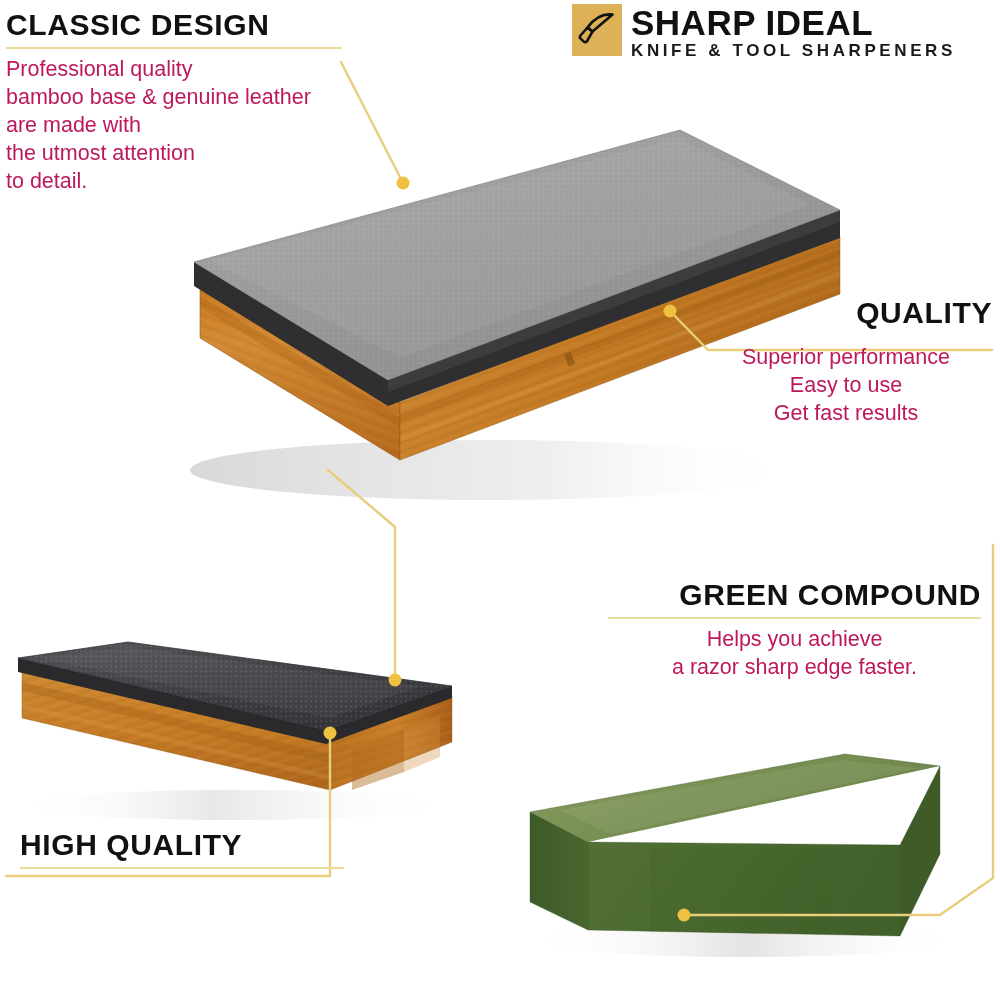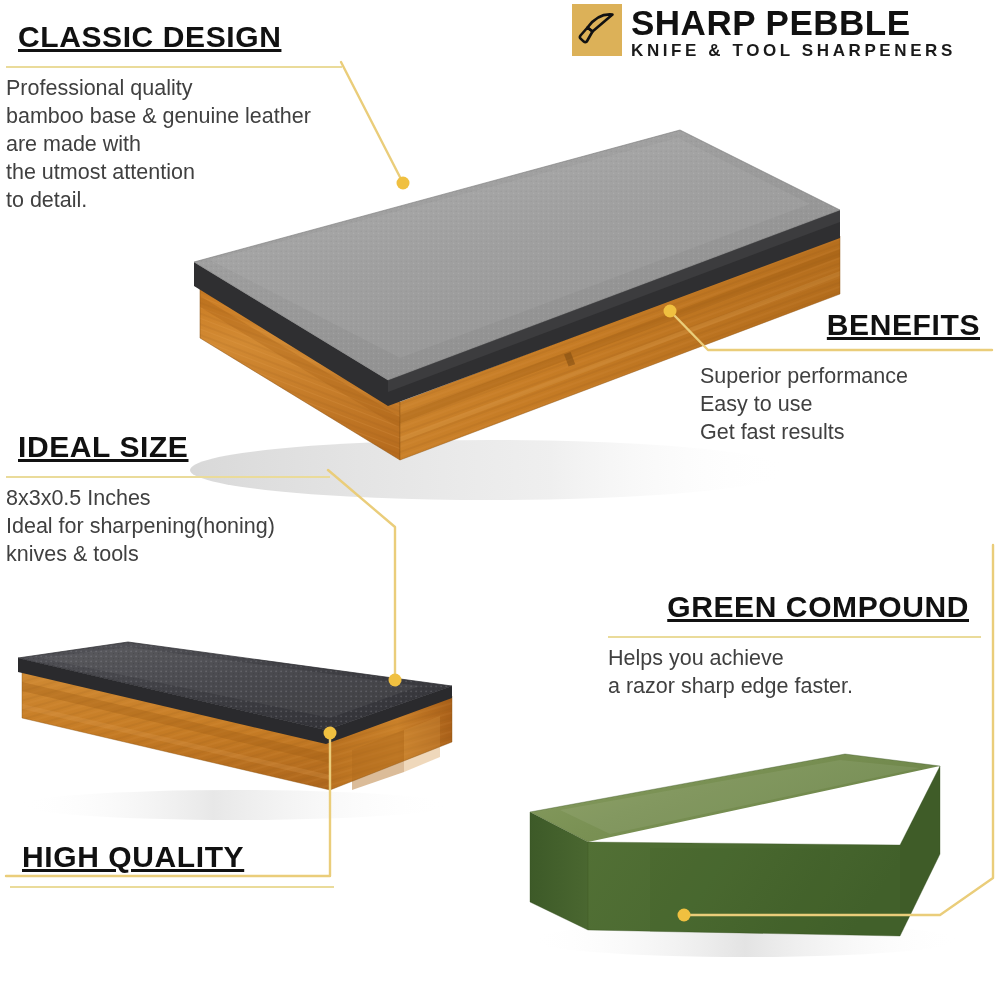--- a/index.html
+++ b/index.html
@@ -45,49 +45,48 @@
     letter-spacing:3.6px;
     color:#1a1a1a;
     line-height:18px;
     white-space:nowrap;
     margin-top:14px;
   }
 
   
   .callout{position:absolute;}
   .callout h2{
-    margin:12px;
+    margin:0;
     font-size:30px;
     font-weight:bold;
     letter-spacing:0.6px;
     color:#111;
     line-height:34px;
     white-space:nowrap;
-    text-decoration:underline;
   }
   .callout .rule{
     height:2px;
     background:#eadb9a;
     margin-top:5px;
   }
   .callout p{
     margin:6px 0 0 0;
     font-size:21.5px;
     line-height:28px;
-    color:#404040;
+    color:#be185d;
     font-family:"Liberation Sans Narrow","Liberation Sans",sans-serif;
     font-stretch:condensed;
     white-space:pre-line;
   }
   .callout.right h2{text-align:right;}
-  .callout.right p{text-align:left;}
+  .callout.right p{text-align:center;}
 
   #co-classic{left:6px; top:8px; width:336px;}
   #co-ideal  {left:6px; top:418px; width:324px;}
-  #co-high   {left:10px; top:828px; width:324px;}
+  #co-high   {left:20px; top:828px; width:324px;}
   #co-benefits{left:700px; top:296px; width:292px;}
   #co-green  {left:608px; top:578px; width:373px;}
 
   
   #connectors{
     position:absolute; left:0; top:0;
     width:1000px; height:994px;
     pointer-events:none;
   }
 
@@ -107,21 +106,21 @@
     <span class="brand-mark">
       <svg viewBox="0 0 50 52" width="50" height="52" aria-hidden="true">
         <rect x="0" y="0" width="50" height="52" fill="#dcb158"></rect>
         <g fill="none" stroke="#111" stroke-width="2.6" stroke-linejoin="round" stroke-linecap="round">
           <path d="M40.5 10.5 L20.5 27.5 L15.5 23.5 Q26 9 40.5 10.5 Z"></path>
           <path d="M20.5 27.5 L15.5 23.5 L8.5 31.5 Q7.2 33.1 8.6 34.6 L11.8 37.6 Q13.3 38.9 14.8 37.5 Z"></path>
         </g>
       </svg>
     </span>
     <span class="brand-text">
-      <span class="brand-name">SHARP PEBBLE</span>
+      <span class="brand-name">SHARP IDEAL</span>
       <span class="brand-sub">KNIFE &amp; TOOL SHARPENERS</span>
     </span>
   </div>
 
   <div class="product" id="strop-main">
     <svg viewBox="0 0 720 390" aria-hidden="true">
       <defs>
         <linearGradient id="gLeatherTop" x1="0" y1="0" x2="0.65" y2="1">
           <stop offset="0" stop-color="#adadad"></stop>
           <stop offset="0.45" stop-color="#9d9d9d"></stop>
@@ -311,35 +310,28 @@
   <div class="callout" id="co-classic">
     <h2>CLASSIC DESIGN</h2>
     <div class="rule"></div>
     <p>Professional quality
 bamboo base &amp; genuine leather
 are made with
 the utmost attention
 to detail.</p>
   </div>
 
-  <div class="callout" id="co-ideal">
-    <h2>IDEAL SIZE</h2>
-    <div class="rule"></div>
-    <p>8x3x0.5 Inches
-Ideal for sharpening(honing)
-knives &amp; tools</p>
-  </div>
 
   <div class="callout" id="co-high">
     <h2>HIGH QUALITY</h2>
     <div class="rule"></div>
   </div>
 
   <div class="callout right" id="co-benefits">
-    <h2>BENEFITS</h2>
+    <h2>QUALITY</h2>
     <div class="rule" style="visibility:hidden"></div>
     <p>Superior performance
 Easy to use
 Get fast results</p>
   </div>
 
   <div class="callout right" id="co-green">
     <h2>GREEN COMPOUND</h2>
     <div class="rule"></div>
     <p>Helps you achieve

